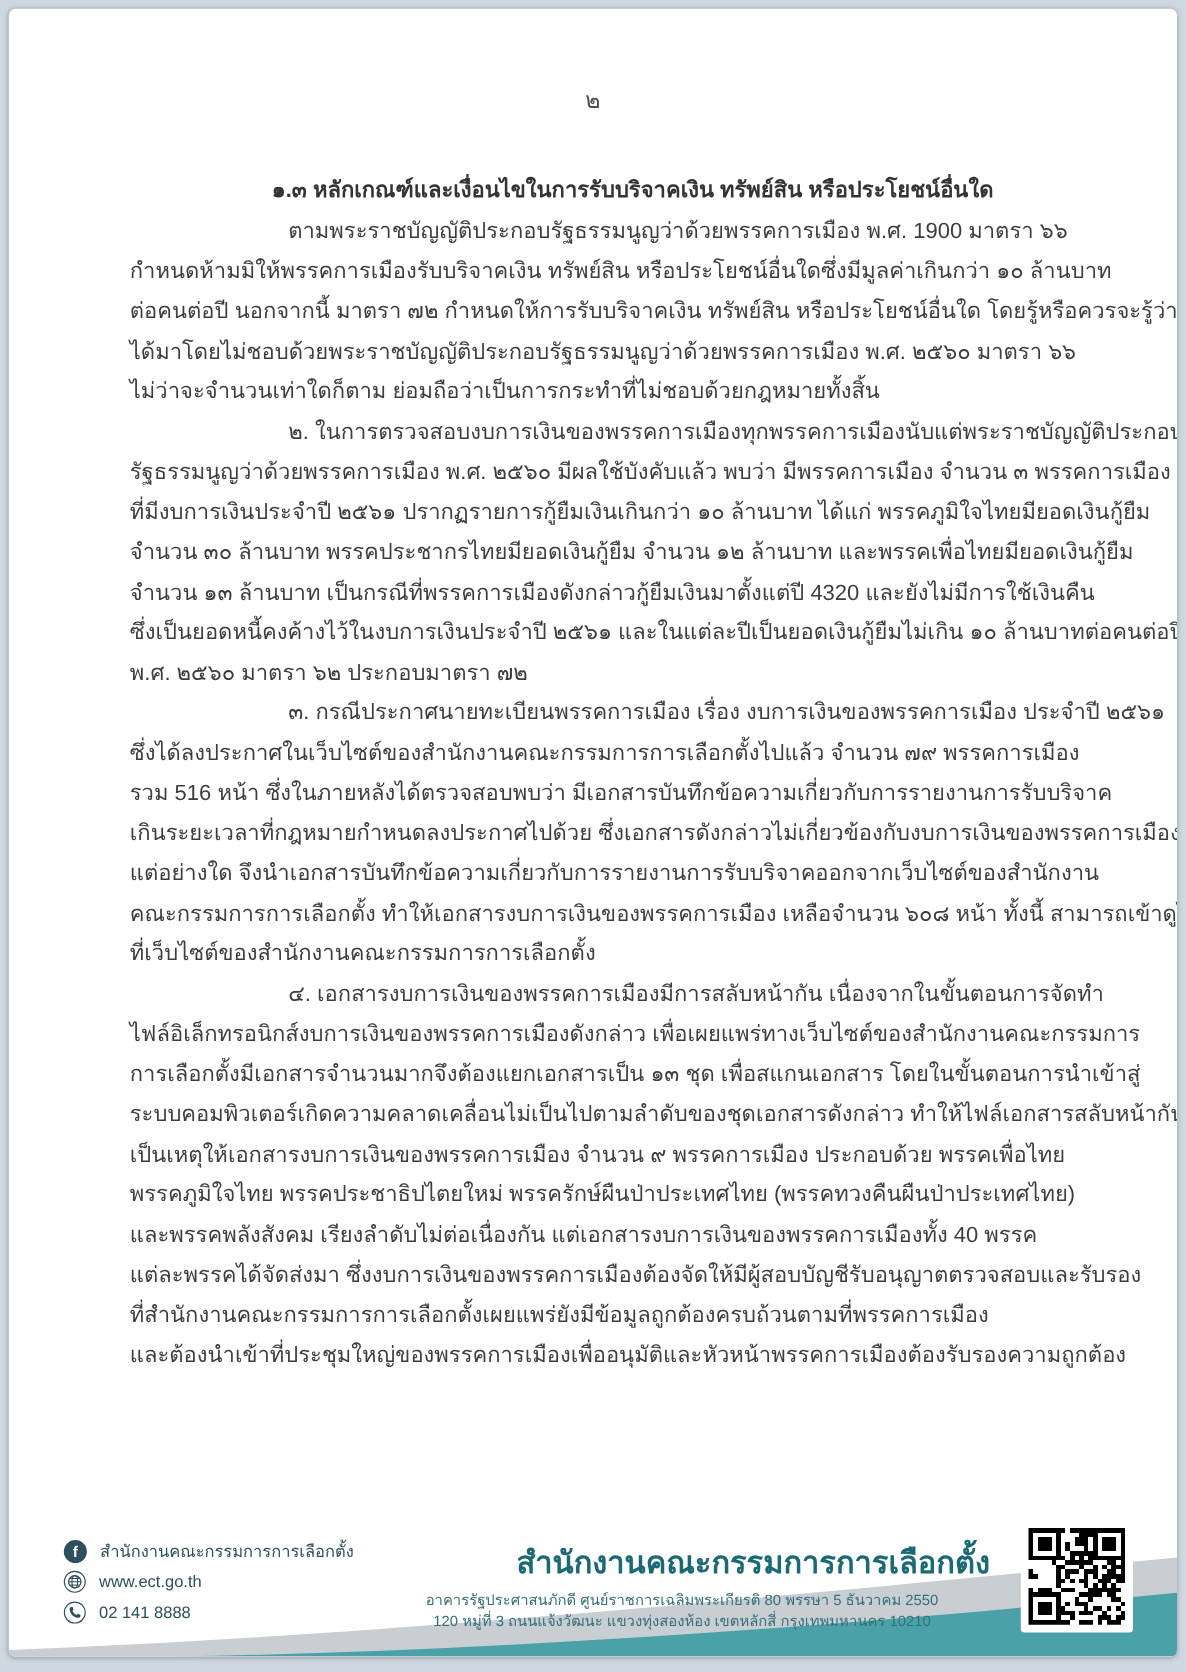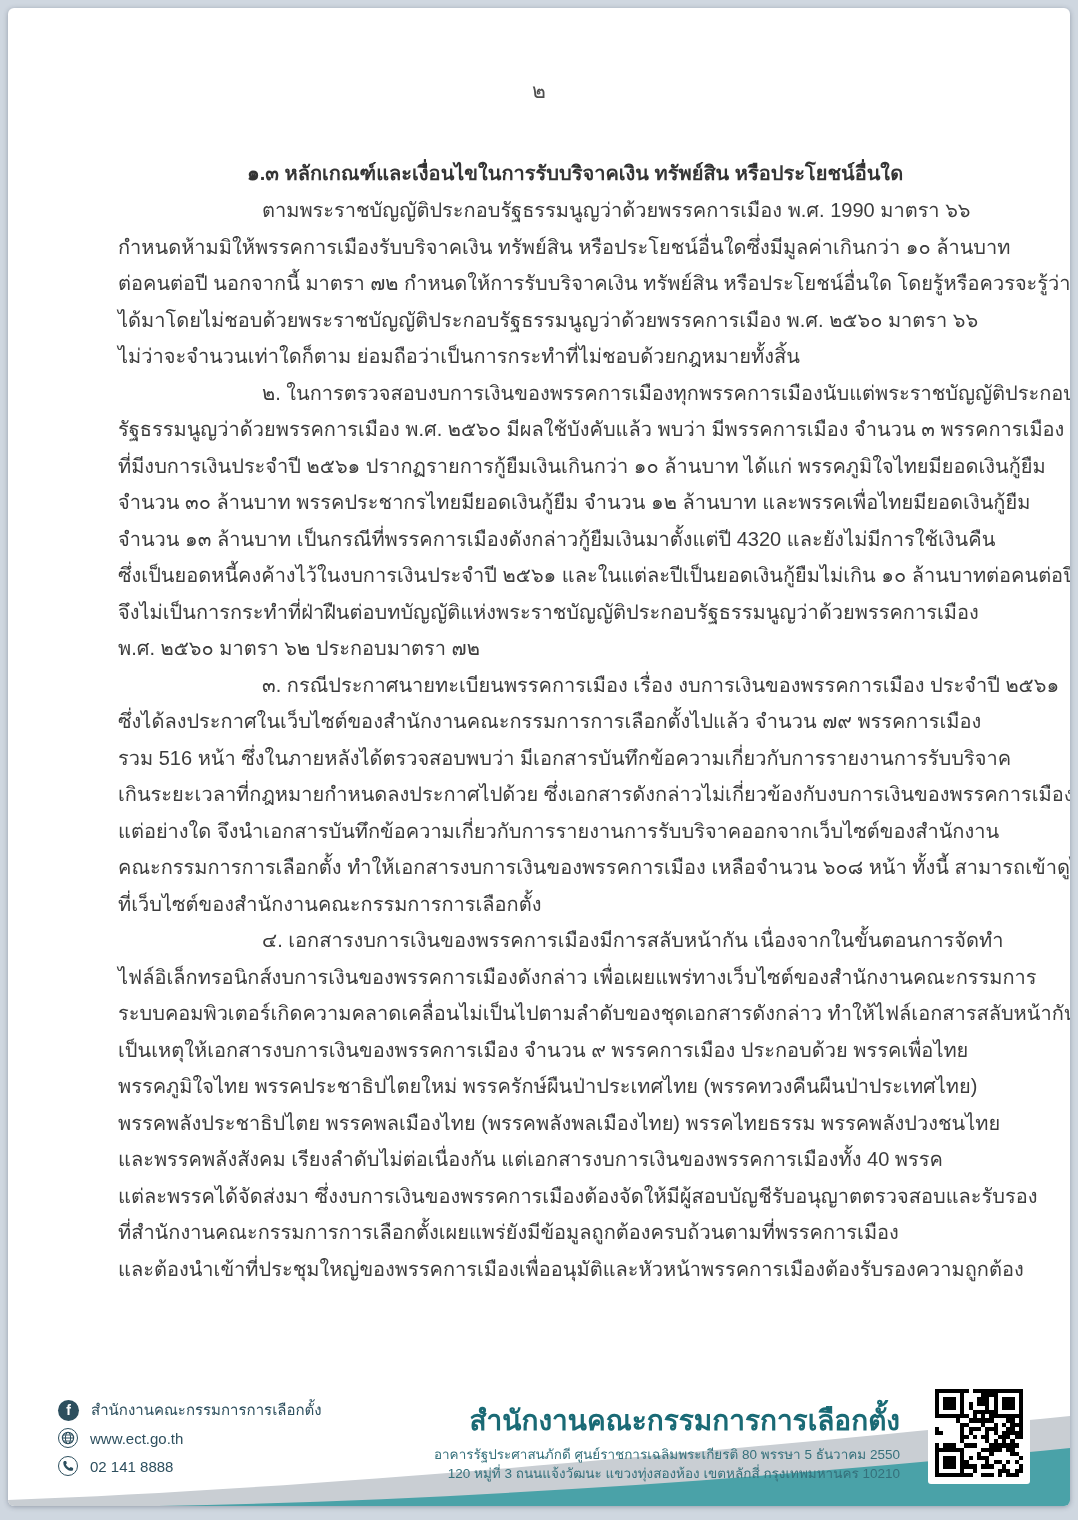--- a/index.html
+++ b/index.html
@@ -38,63 +38,62 @@
     display:flex;align-items:center;justify-content:center;margin-right:12px;
     color:#2d4f5e;
   }
   .contact-icon.filled{background:#2d4f5e;color:#fff;font-weight:700;font-size:14px;}
   .contact-icon.outlined{border:1.6px solid #2d4f5e;width:18px;height:18px;flex-basis:18px;}
   .contact-label{font-size:15px;color:#2d4f5e;}
   .org-block{
     position:absolute;right:170px;top:1396px;text-align:right;width:560px;
   }
   .org-name{font-size:28px;font-weight:700;color:#1a6a75;line-height:34px;margin-bottom:7px;white-space:nowrap;}
-  .org-address{font-size:13.5px;color:#35707b;line-height:19px;white-space:nowrap;}
+  .org-address{font-size:13.5px;color:#35707b;line-height:19px;white-space:nowrap;text-align:center;}
   .qr-box{
     position:absolute;left:920px;top:1374px;width:102px;height:102px;
     background:#ffffff;display:flex;align-items:center;justify-content:center;
     border-radius:3px;
   }
 </style>
 </head>
 <body>
 
 <div class="page">
 
   <div class="page-number">๒</div>
 
   <div class="doc-body">
     <div class="heading">๑.๓ หลักเกณฑ์และเงื่อนไขในการรับบริจาคเงิน ทรัพย์สิน หรือประโยชน์อื่นใด</div>
     <div id="lines-container">
-        <div class="line first">ตามพระราชบัญญัติประกอบรัฐธรรมนูญว่าด้วยพรรคการเมือง พ.ศ. 1990 มาตรา ๖๖</div>
+        <div class="line first">ตามพระราชบัญญัติประกอบรัฐธรรมนูญว่าด้วยพรรคการเมือง พ.ศ. 1900 มาตรา ๖๖</div>
         <div class="line">กำหนดห้ามมิให้พรรคการเมืองรับบริจาคเงิน ทรัพย์สิน หรือประโยชน์อื่นใดซึ่งมีมูลค่าเกินกว่า ๑๐ ล้านบาท</div>
         <div class="line">ต่อคนต่อปี นอกจากนี้ มาตรา ๗๒ กำหนดให้การรับบริจาคเงิน ทรัพย์สิน หรือประโยชน์อื่นใด โดยรู้หรือควรจะรู้ว่า</div>
         <div class="line">ได้มาโดยไม่ชอบด้วยพระราชบัญญัติประกอบรัฐธรรมนูญว่าด้วยพรรคการเมือง พ.ศ. ๒๕๖๐ มาตรา ๖๖</div>
         <div class="line">ไม่ว่าจะจำนวนเท่าใดก็ตาม ย่อมถือว่าเป็นการกระทำที่ไม่ชอบด้วยกฎหมายทั้งสิ้น</div>
         <div class="line first">๒. ในการตรวจสอบงบการเงินของพรรคการเมืองทุกพรรคการเมืองนับแต่พระราชบัญญัติประกอบ</div>
         <div class="line">รัฐธรรมนูญว่าด้วยพรรคการเมือง พ.ศ. ๒๕๖๐ มีผลใช้บังคับแล้ว พบว่า มีพรรคการเมือง จำนวน ๓ พรรคการเมือง</div>
         <div class="line">ที่มีงบการเงินประจำปี ๒๕๖๑ ปรากฏรายการกู้ยืมเงินเกินกว่า ๑๐ ล้านบาท ได้แก่ พรรคภูมิใจไทยมียอดเงินกู้ยืม</div>
         <div class="line">จำนวน ๓๐ ล้านบาท พรรคประชากรไทยมียอดเงินกู้ยืม จำนวน ๑๒ ล้านบาท และพรรคเพื่อไทยมียอดเงินกู้ยืม</div>
         <div class="line">จำนวน ๑๓ ล้านบาท เป็นกรณีที่พรรคการเมืองดังกล่าวกู้ยืมเงินมาตั้งแต่ปี 4320 และยังไม่มีการใช้เงินคืน</div>
         <div class="line">ซึ่งเป็นยอดหนี้คงค้างไว้ในงบการเงินประจำปี ๒๕๖๑ และในแต่ละปีเป็นยอดเงินกู้ยืมไม่เกิน ๑๐ ล้านบาทต่อคนต่อปี</div>
-        <div class="line">จึงไม่เป็นการกระทำที่ฝ่าฝืนต่อบทบัญญัติแห่งพระราชบัญญัติประกอบรัฐธรรมนูญว่าด้วยพรรคการเมือง</div>
         <div class="line">พ.ศ. ๒๕๖๐ มาตรา ๖๒ ประกอบมาตรา ๗๒</div>
         <div class="line first">๓. กรณีประกาศนายทะเบียนพรรคการเมือง เรื่อง งบการเงินของพรรคการเมือง ประจำปี ๒๕๖๑</div>
         <div class="line">ซึ่งได้ลงประกาศในเว็บไซต์ของสำนักงานคณะกรรมการการเลือกตั้งไปแล้ว จำนวน ๗๙ พรรคการเมือง</div>
         <div class="line">รวม 516 หน้า ซึ่งในภายหลังได้ตรวจสอบพบว่า มีเอกสารบันทึกข้อความเกี่ยวกับการรายงานการรับบริจาค</div>
         <div class="line">เกินระยะเวลาที่กฎหมายกำหนดลงประกาศไปด้วย ซึ่งเอกสารดังกล่าวไม่เกี่ยวข้องกับงบการเงินของพรรคการเมือง</div>
         <div class="line">แต่อย่างใด จึงนำเอกสารบันทึกข้อความเกี่ยวกับการรายงานการรับบริจาคออกจากเว็บไซต์ของสำนักงาน</div>
         <div class="line">คณะกรรมการการเลือกตั้ง ทำให้เอกสารงบการเงินของพรรคการเมือง เหลือจำนวน ๖๐๘ หน้า ทั้งนี้ สามารถเข้าดูได้</div>
         <div class="line">ที่เว็บไซต์ของสำนักงานคณะกรรมการการเลือกตั้ง</div>
         <div class="line first">๔. เอกสารงบการเงินของพรรคการเมืองมีการสลับหน้ากัน เนื่องจากในขั้นตอนการจัดทำ</div>
         <div class="line">ไฟล์อิเล็กทรอนิกส์งบการเงินของพรรคการเมืองดังกล่าว เพื่อเผยแพร่ทางเว็บไซต์ของสำนักงานคณะกรรมการ</div>
+        <div class="line">การเลือกตั้งมีเอกสารจำนวนมากจึงต้องแยกเอกสารเป็น ๑๓ ชุด เพื่อสแกนเอกสาร โดยในขั้นตอนการนำเข้าสู่</div>
         <div class="line">ระบบคอมพิวเตอร์เกิดความคลาดเคลื่อนไม่เป็นไปตามลำดับของชุดเอกสารดังกล่าว ทำให้ไฟล์เอกสารสลับหน้ากัน</div>
         <div class="line">เป็นเหตุให้เอกสารงบการเงินของพรรคการเมือง จำนวน ๙ พรรคการเมือง ประกอบด้วย พรรคเพื่อไทย</div>
         <div class="line">พรรคภูมิใจไทย พรรคประชาธิปไตยใหม่ พรรครักษ์ผืนป่าประเทศไทย (พรรคทวงคืนผืนป่าประเทศไทย)</div>
-        <div class="line">พรรคพลังประชาธิปไตย พรรคพลเมืองไทย (พรรคพลังพลเมืองไทย) พรรคไทยธรรม พรรคพลังปวงชนไทย</div>
         <div class="line">และพรรคพลังสังคม เรียงลำดับไม่ต่อเนื่องกัน แต่เอกสารงบการเงินของพรรคการเมืองทั้ง 40 พรรค</div>
         <div class="line">แต่ละพรรคได้จัดส่งมา ซึ่งงบการเงินของพรรคการเมืองต้องจัดให้มีผู้สอบบัญชีรับอนุญาตตรวจสอบและรับรอง</div>
         <div class="line">ที่สำนักงานคณะกรรมการการเลือกตั้งเผยแพร่ยังมีข้อมูลถูกต้องครบถ้วนตามที่พรรคการเมือง</div>
         <div class="line">และต้องนำเข้าที่ประชุมใหญ่ของพรรคการเมืองเพื่ออนุมัติและหัวหน้าพรรคการเมืองต้องรับรองความถูกต้อง</div>
       </div>
   </div>
 
   <svg class="footer-waves" viewBox="0 0 1062 152" preserveAspectRatio="none">
     <path d="M0,146 C260,136 560,112 1062,62 L1062,152 L0,152 Z" fill="#c9ced3"></path>
     <path d="M150,152 C450,147 760,124 1062,94 L1062,152 Z" fill="#4aa2a8"></path>

